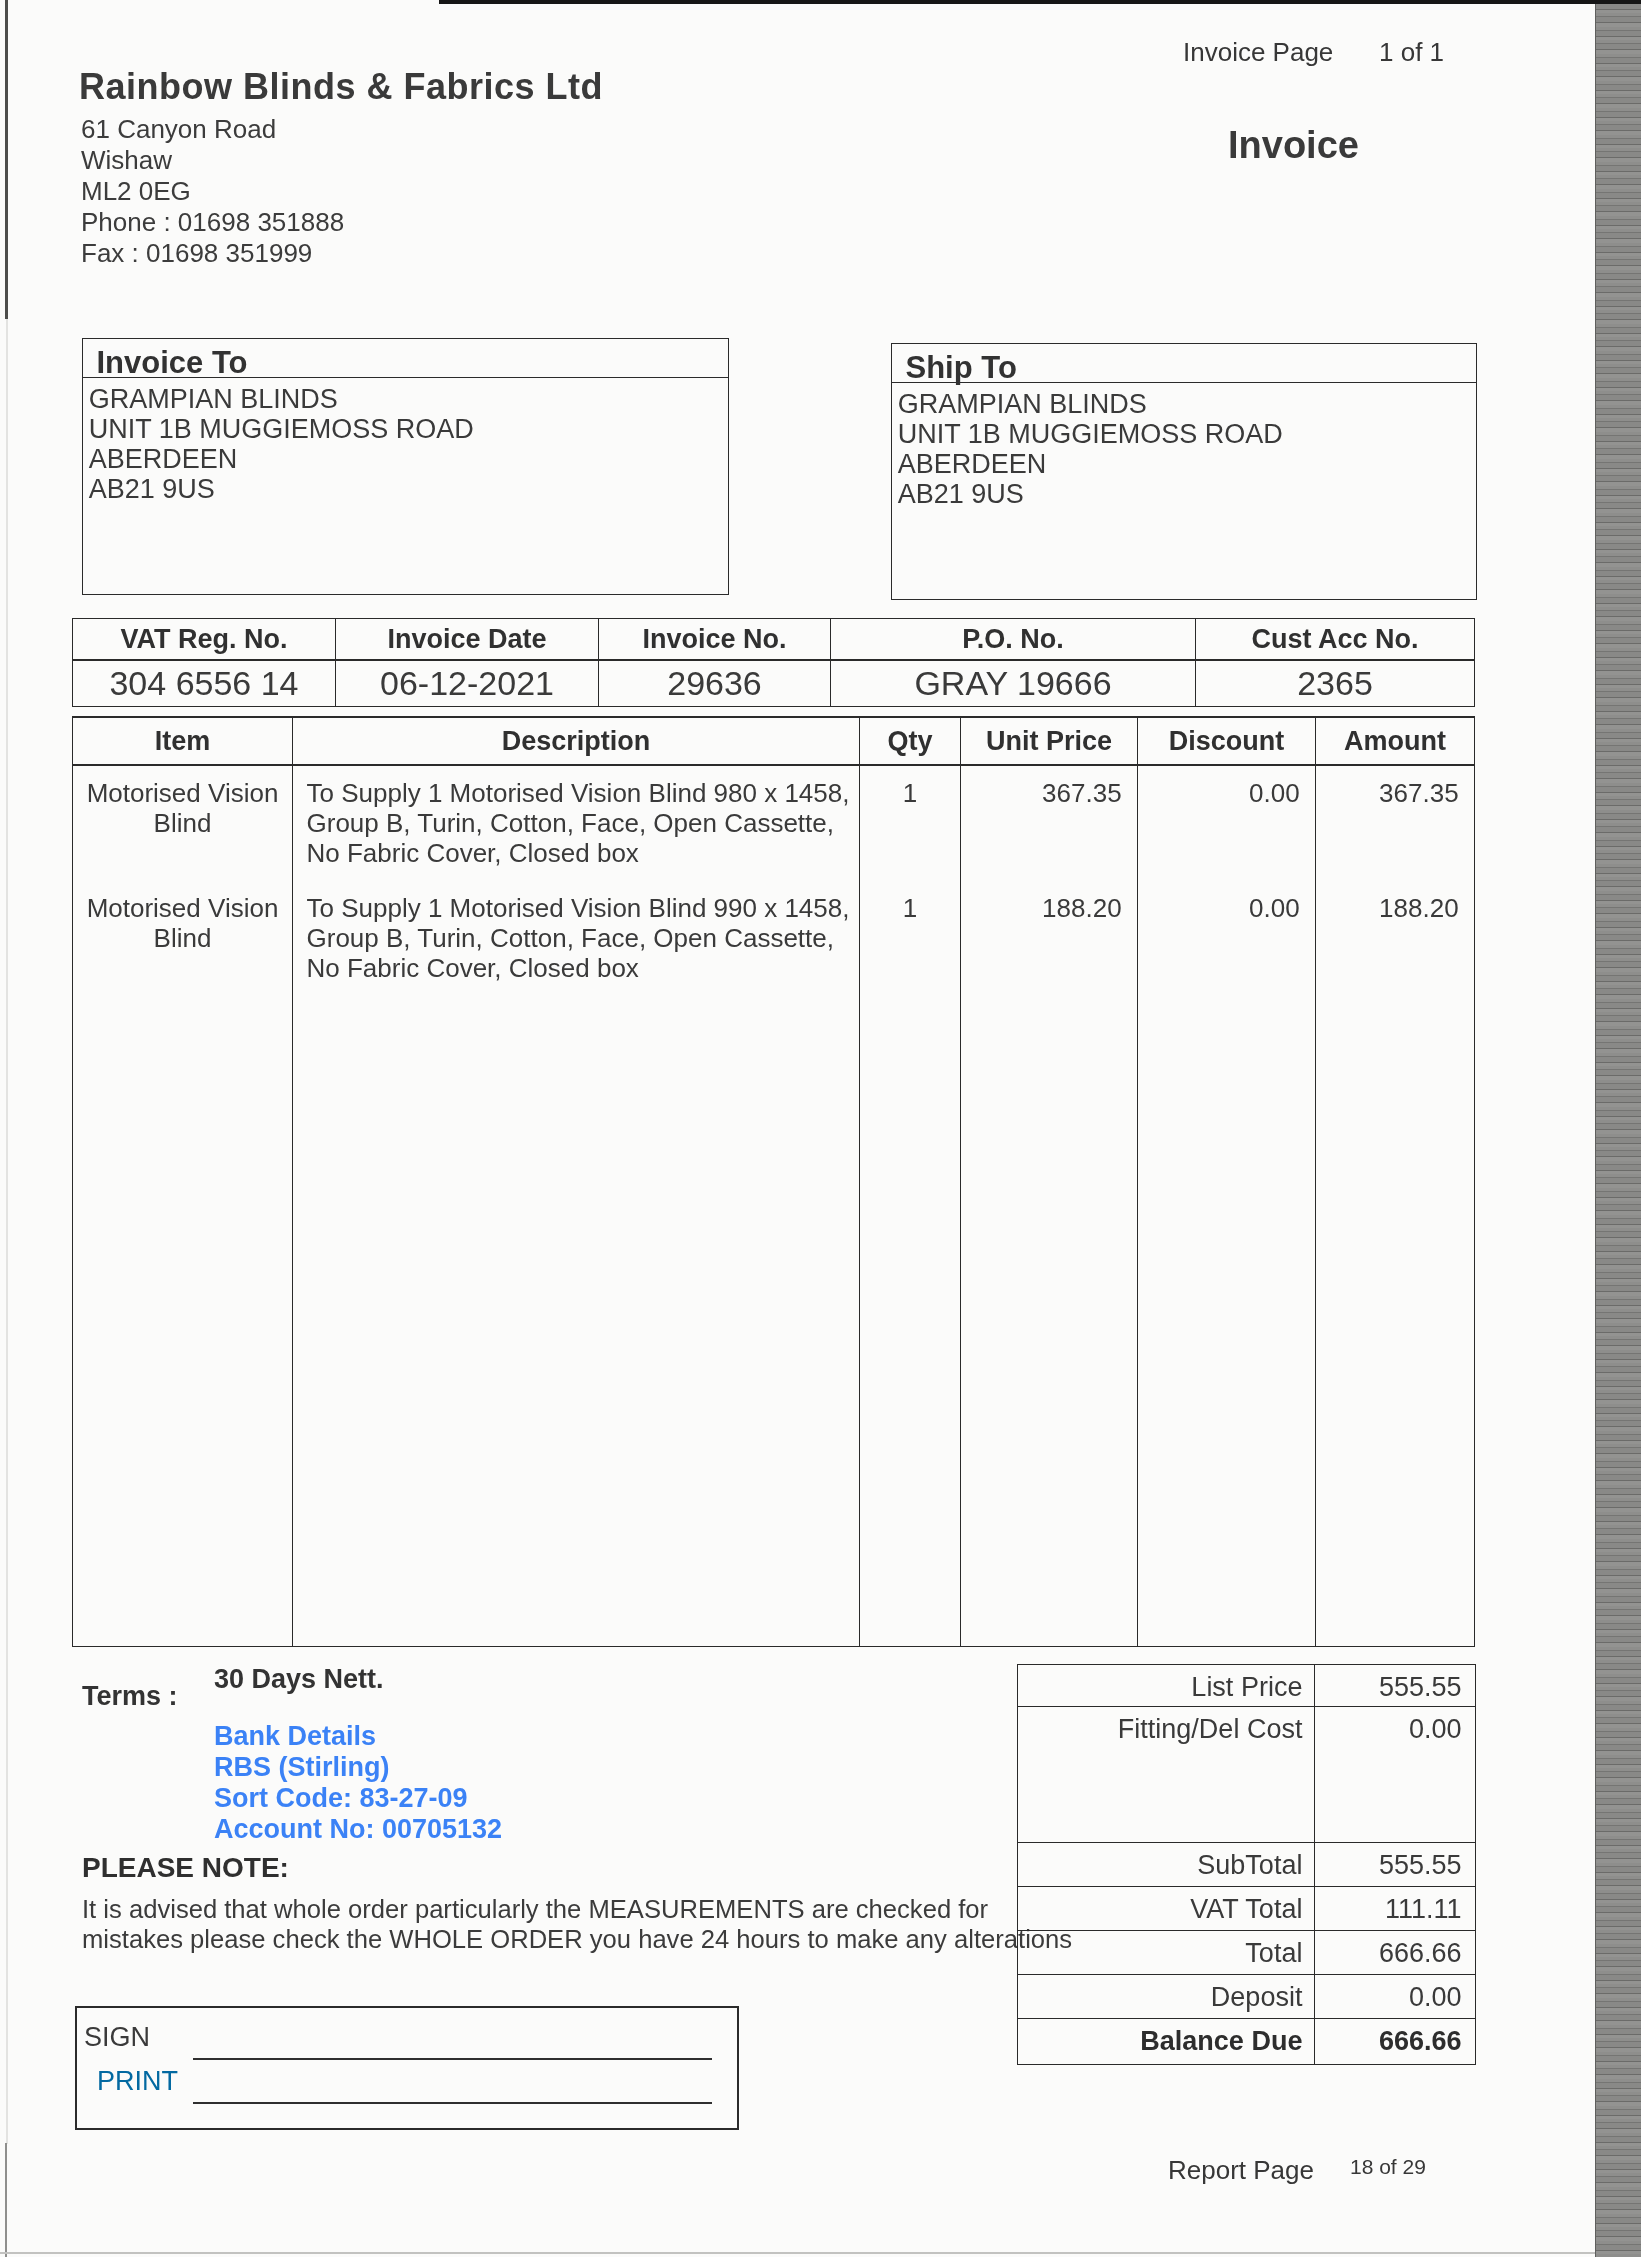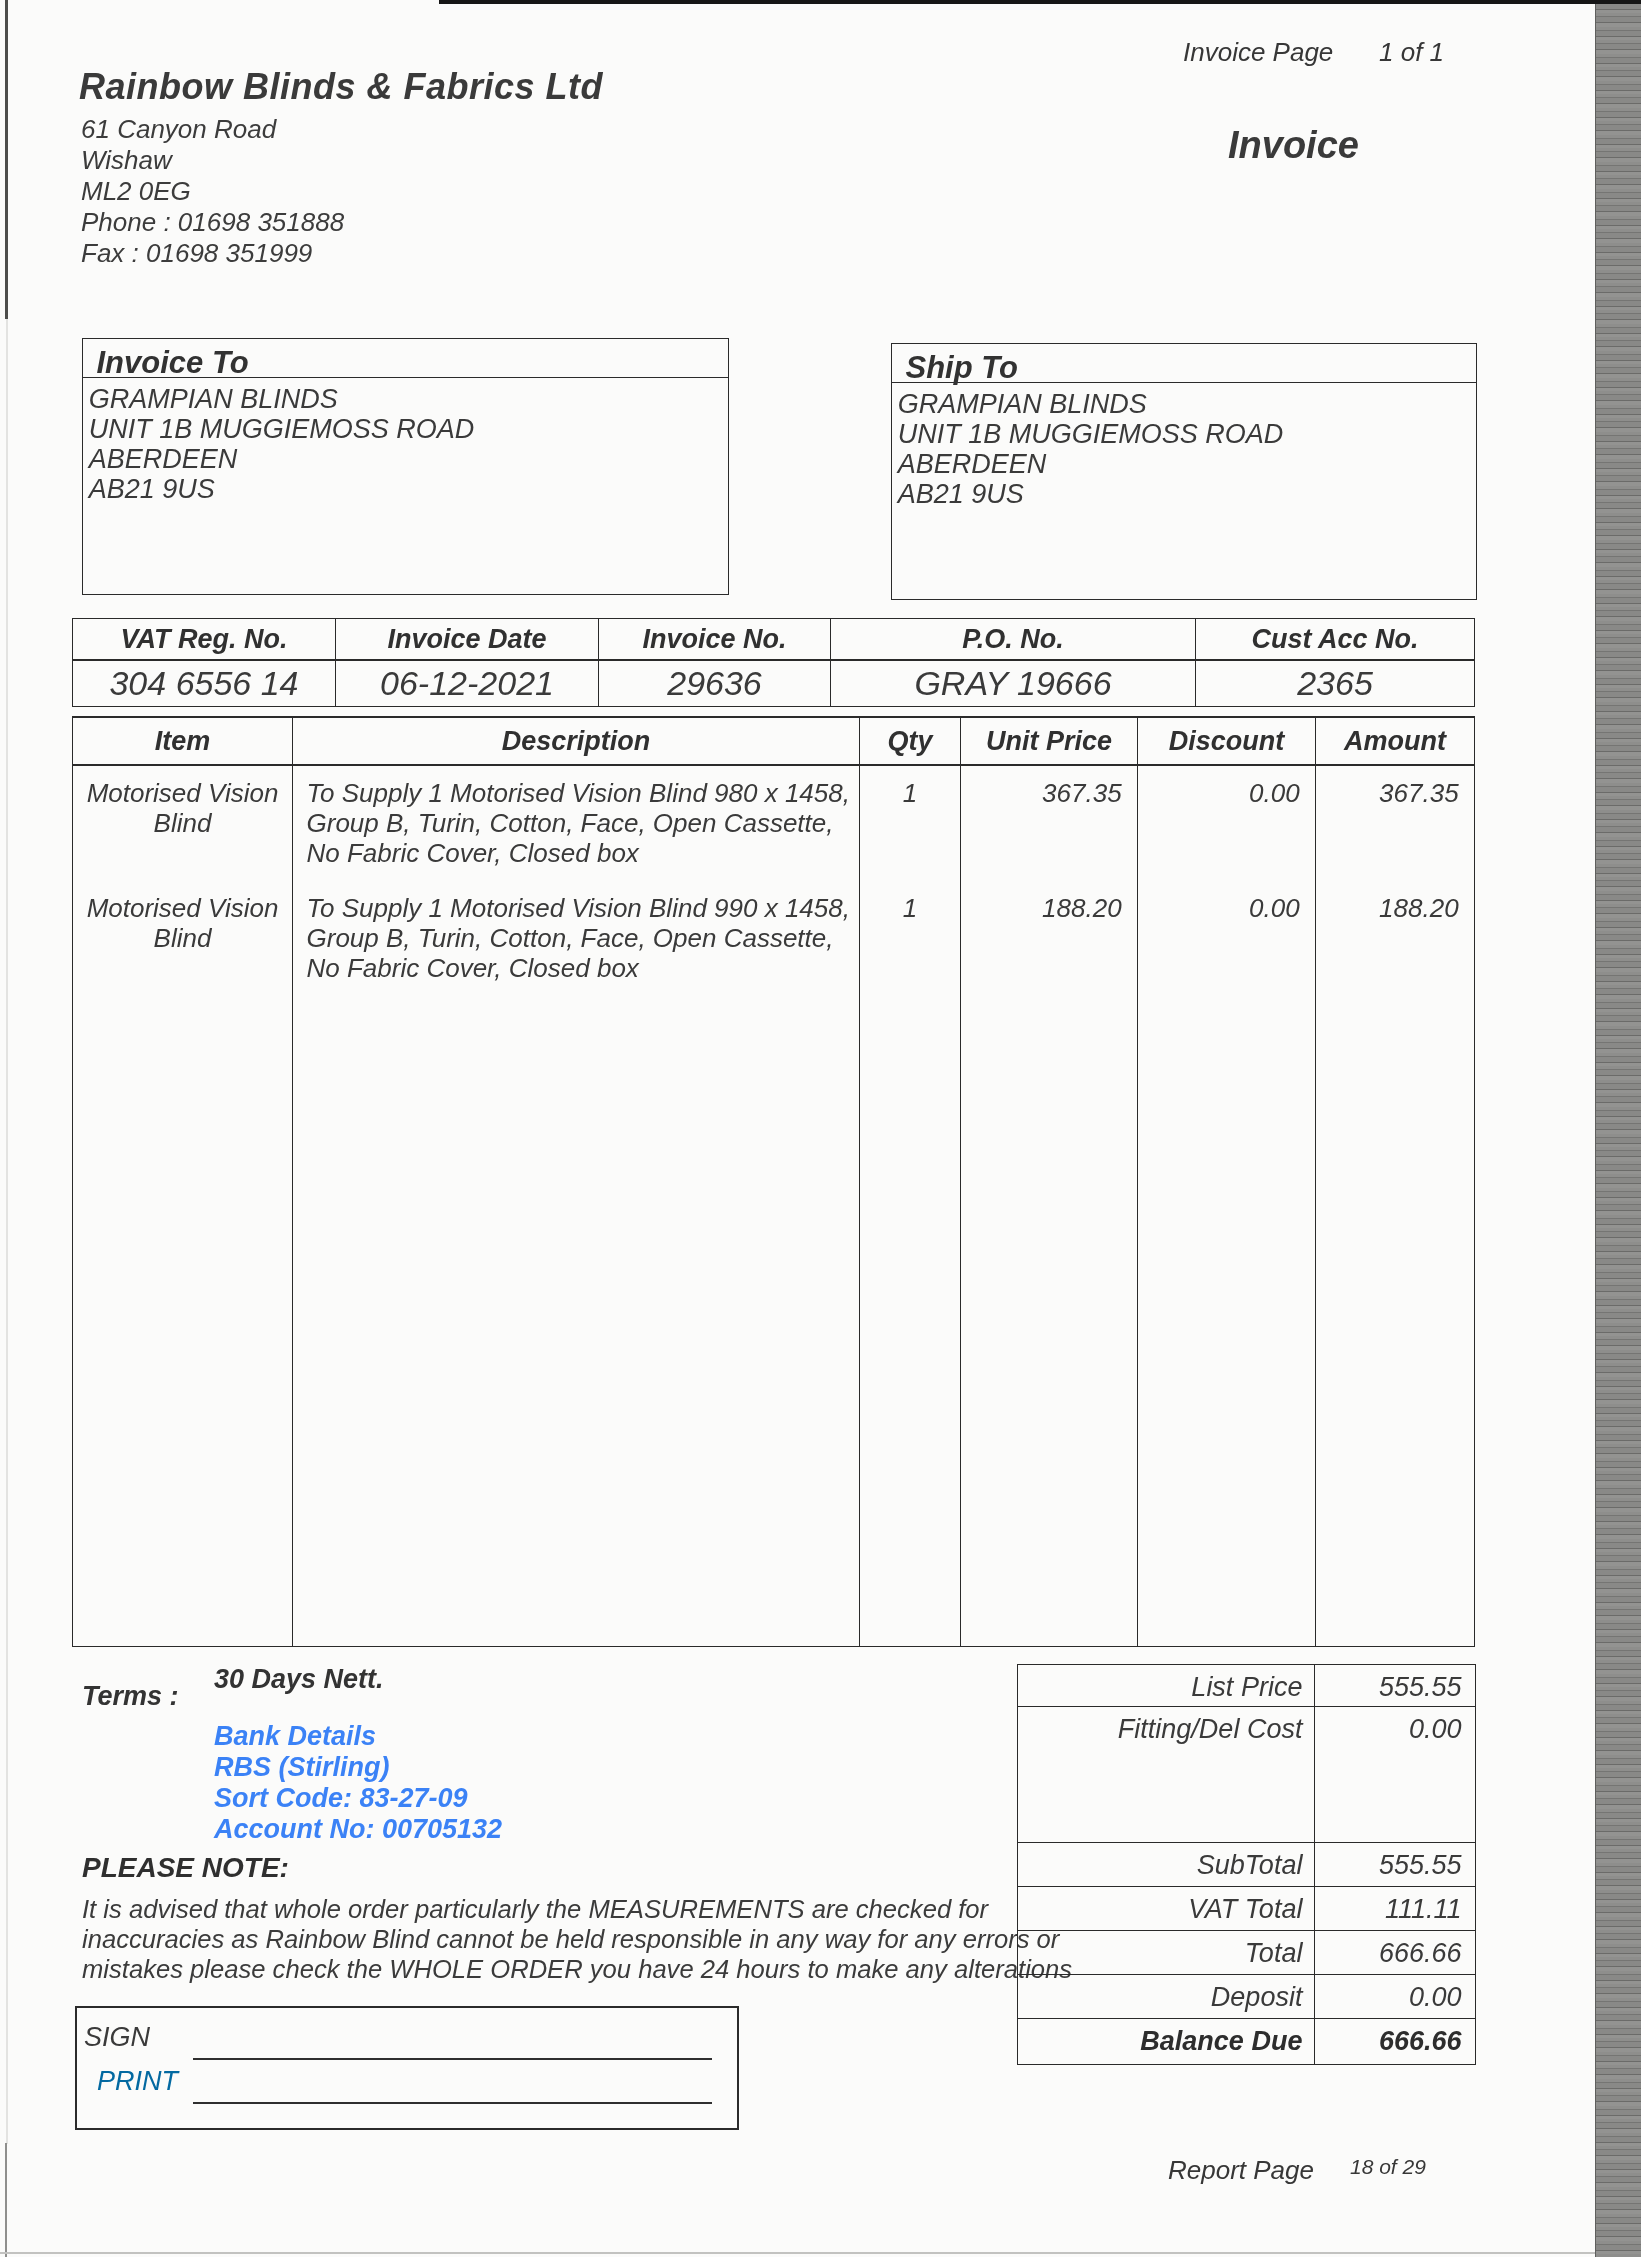--- a/index.html
+++ b/index.html
@@ -4,21 +4,21 @@
 <style>
   html,body { margin:0; padding:0; background:#d8d8d6; }
   .page {
     position:relative;
     width:1641px; height:2257px;
     background:#fbfbfa;
     font-family:"Liberation Sans", sans-serif;
     color:#333;
     overflow:hidden;
   }
-  .abs { position:absolute;font-style:italic; }
+  .abs { position:absolute; }
 
   
   .scan-top-line { left:439px; top:0; width:1202px; height:3.9px; background:#161616; z-index:5; }
   .scan-right-strip {
     left:1595px; top:0; width:46px; height:2257px;
     background:repeating-linear-gradient(180deg,
       #8e8e8c 0px, #8e8e8c 2.9px,
       #757573 2.9px, #757573 3.9px,
       #898987 3.9px, #898987 8.7px,
       #6b6b69 8.7px, #6b6b69 9.7px,
@@ -226,21 +226,20 @@
   <div class="abs bank-block">
     <div>Bank Details</div>
     <div>RBS (Stirling)</div>
     <div>Sort Code: 83-27-09</div>
     <div>Account No: 00705132</div>
   </div>
 
   <div class="abs note-title">PLEASE NOTE:</div>
   <div class="abs note-body">
     <div>It is advised that whole order particularly the MEASUREMENTS are checked for</div>
-    <div>inaccuracies as Rainbow Blind cannot be held responsible in any way for any errors or</div>
     <div>mistakes please check the WHOLE ORDER you have 24 hours to make any alterations</div>
   </div>
 
   <div class="abs totals-table">
     <div class="totals-row row-h42">
       <div class="t-label">List Price</div>
       <div class="t-value">555.55</div>
     </div>
     <div class="totals-row row-h140">
       <div class="t-label">Fitting/Del Cost</div>

